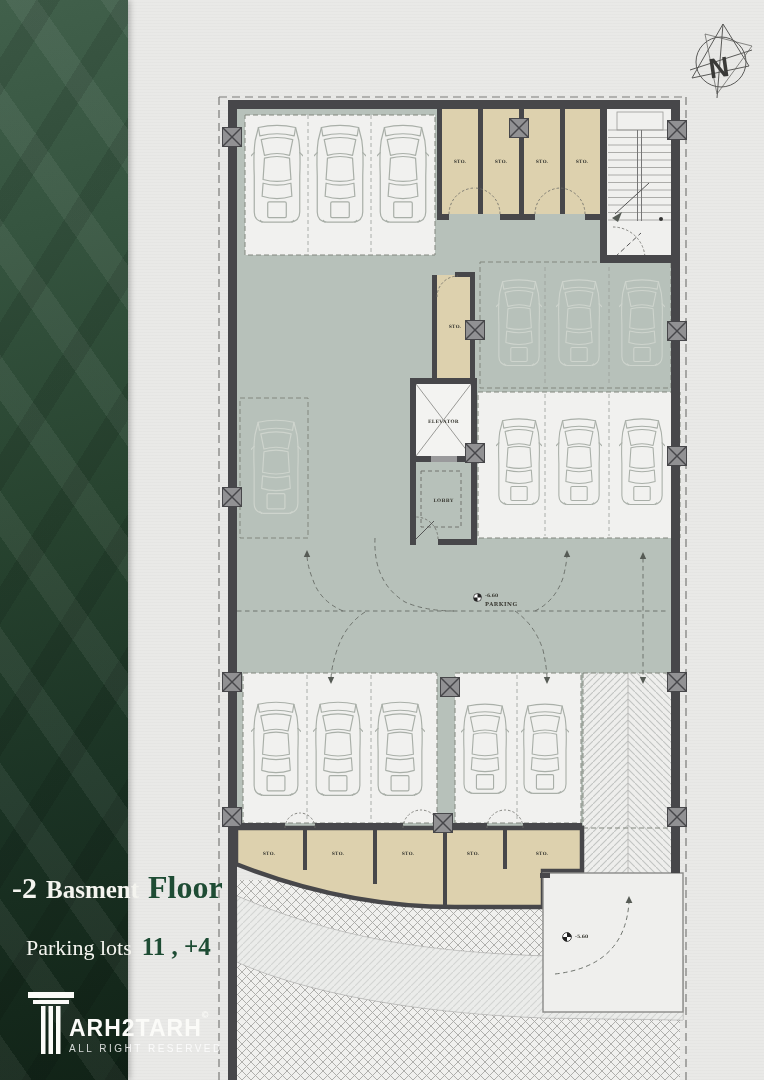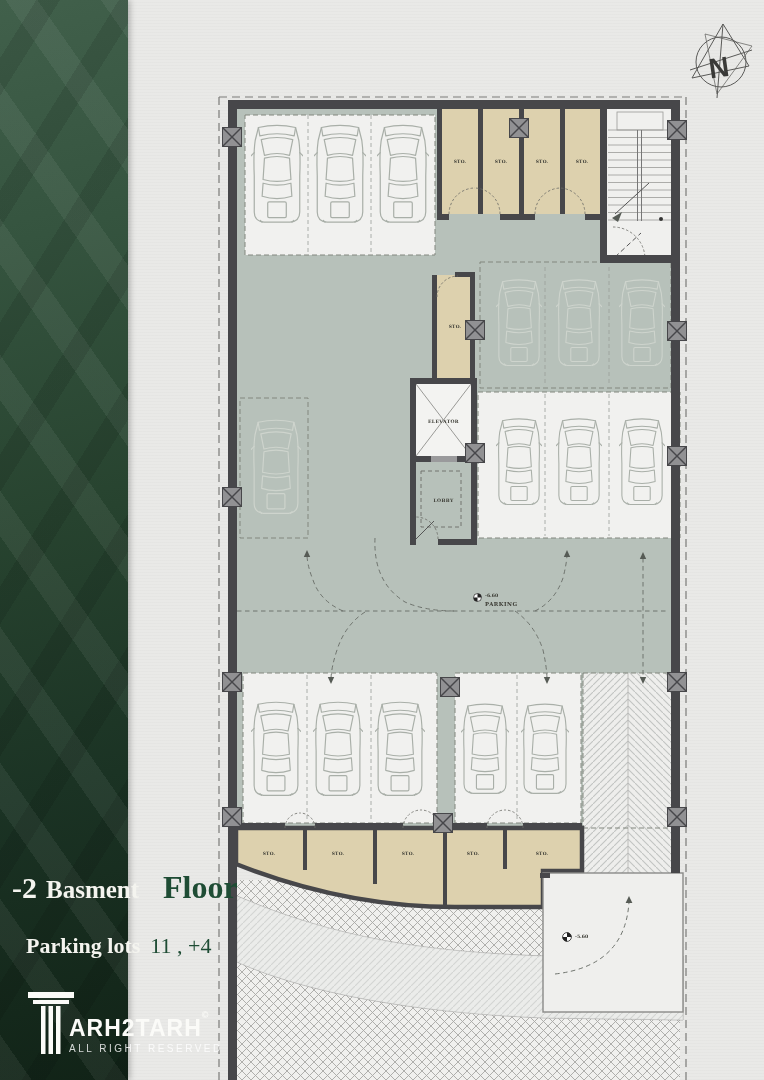--- a/index.html
+++ b/index.html
@@ -11,22 +11,22 @@
     background:linear-gradient(165deg,#41604b 0%,#35543f 22%,#27432f 48%,#1b3324 72%,#112317 100%);
     box-shadow:2px 0 6px rgba(0,0,0,0.25);}
   .leafA,.leafB{position:absolute;inset:0;pointer-events:none;}
   .leafA{background:repeating-linear-gradient(55deg,rgba(255,255,255,0.06) 0 26px,transparent 26px 78px);}
   .leafB{background:repeating-linear-gradient(-58deg,rgba(0,0,0,0.10) 0 20px,transparent 20px 70px);}
   .title-line{position:absolute;left:12px;top:869px;white-space:nowrap;z-index:5;}
   .t-num{font-size:30px;font-weight:bold;color:#f4f4ef;}
   .t-word{font-size:25px;font-weight:bold;color:#f4f4ef;}
   .t-floor{font-size:32px;font-weight:bold;color:#1e4c34;}
   .subtitle-line{position:absolute;left:26px;top:933px;white-space:nowrap;z-index:5;}
-  .s-label{font-size:22px;font-weight:bold;color:#f4f4ef;}
-  .s-value{font-size:22px;font-weight:normal;color:#1e4c34;}
+  .s-label{font-size:22px;font-weight:normal;color:#f4f4ef;}
+  .s-value{font-size:25px;font-weight:bold;color:#1e4c34;}
   .logo{position:absolute;left:28px;top:992px;z-index:5;display:flex;align-items:flex-end;}
   .logo-text{margin-left:-5px;}
   .brand{font-family:"Liberation Sans",sans-serif;font-weight:bold;font-size:23px;
          color:#fbfbf8;letter-spacing:1px;line-height:1;}
   .brand sup{font-size:9px;vertical-align:18px;}
   .tagline{font-family:"Liberation Sans",sans-serif;font-size:10px;letter-spacing:2.5px;
            color:rgba(255,255,255,0.82);margin-top:3px;}
   .compass{position:absolute;left:682px;top:20px;z-index:4;}
   .plan{position:absolute;left:215px;top:90px;z-index:2;}
   
@@ -52,21 +52,21 @@
 </head>
 <body>
 
 <div class="page">
 
   <div class="green-panel">
     <div class="leafA"></div>
     <div class="leafB"></div>
   </div>
 
-  <div class="title-line"><span class="t-num">-2</span><span class="t-word" style="margin-left:9px;margin-top:36px;">Basment</span><span class="t-floor" style="margin-left:24px;">Floor</span></div>
+  <div class="title-line"><span class="t-num">-2</span><span class="t-word" style="margin-left:9px;margin-top:36px;">Basment</span><span class="t-floor" style="margin-left:9px;">Floor</span></div>
 
   <div class="subtitle-line"><span class="s-label">Parking lots</span><span class="s-value" style="margin-left:10px;">11 , +4</span></div>
 
   <div class="logo">
     <svg width="46" height="62" viewBox="0 0 46 62">
       <rect x="0" y="0" width="46" height="6" fill="#fbfbf8"></rect>
       <rect x="5" y="8" width="36" height="4" fill="#fbfbf8"></rect>
       <rect x="13" y="14" width="4.5" height="48" fill="#fbfbf8"></rect>
       <rect x="20.5" y="14" width="4.5" height="48" fill="#fbfbf8"></rect>
       <rect x="28" y="14" width="4.5" height="48" fill="#fbfbf8"></rect>

